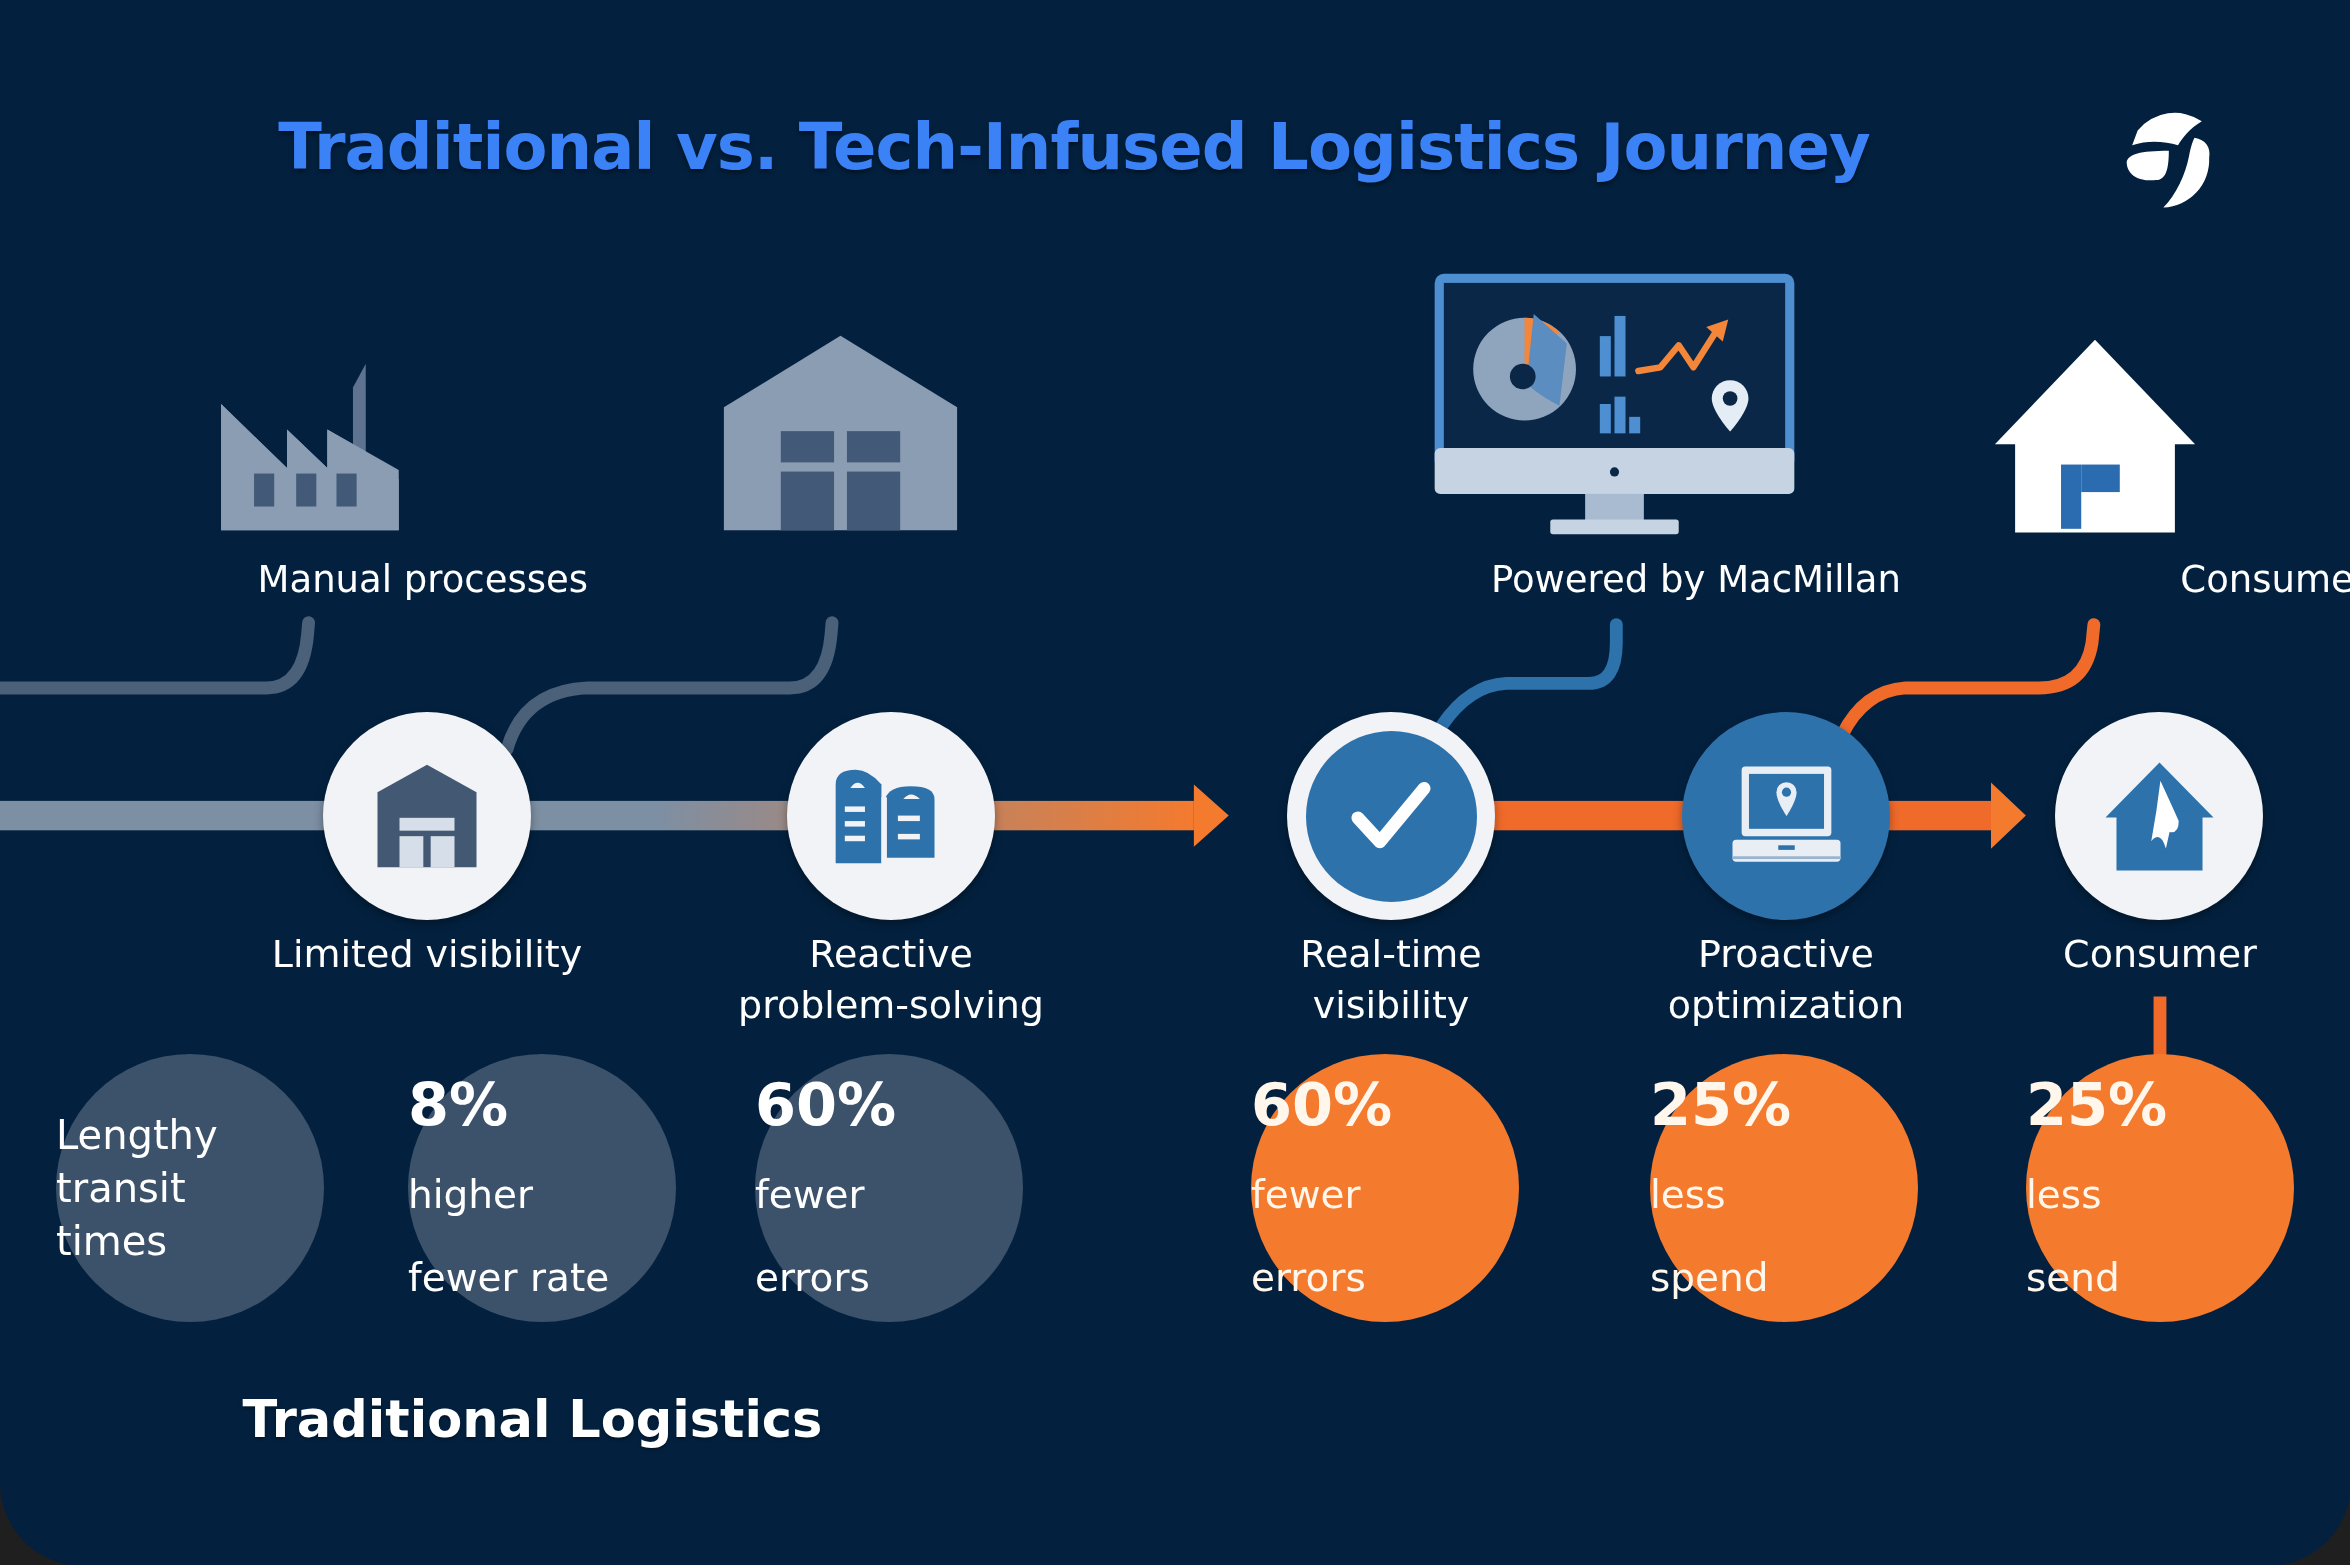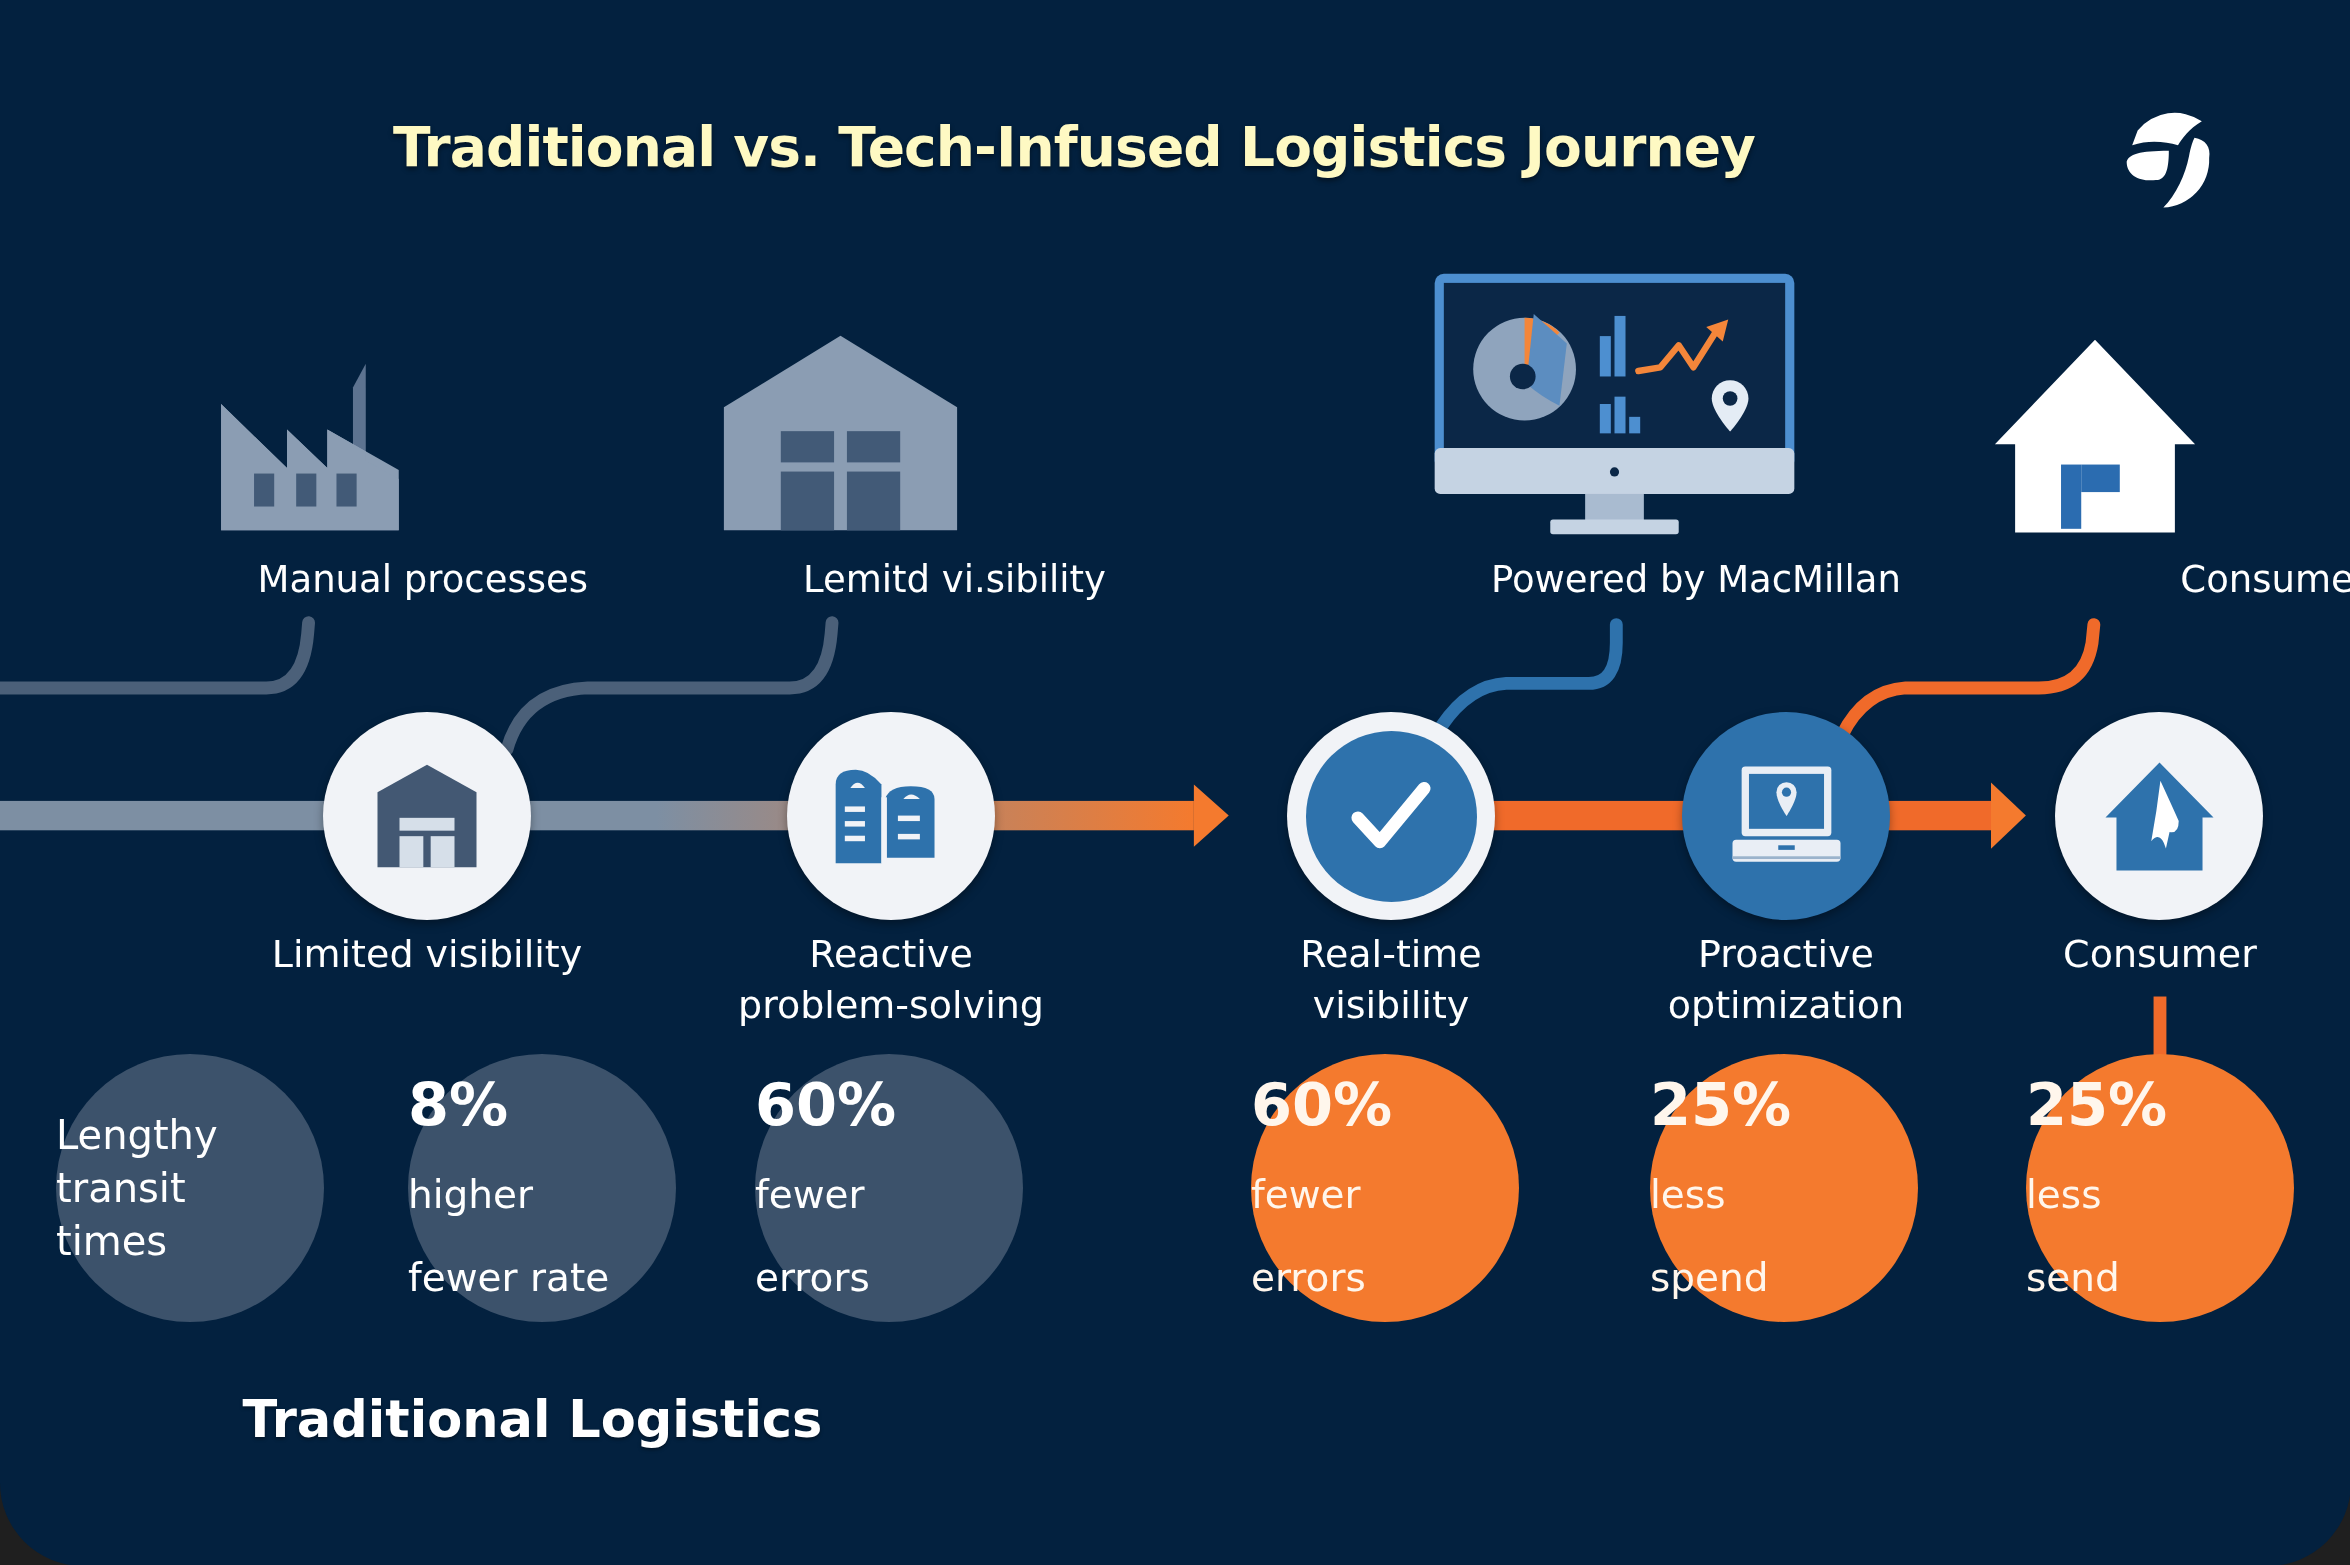--- a/index.html
+++ b/index.html
@@ -10,21 +10,21 @@
   }
   .frame {
     position: absolute; left: 0; top: 0; width: 2351px; height: 1566px;
     background: #03213f;
     border-radius: 0 0 83px 83px;
     overflow: hidden;
   }
   .abs { position: absolute; }
   .title {
     position: absolute; left: 110px; top: 92px; width: 1928px; height: 110px;
-    color: #fef9c3; font-size: 55px; font-weight: bold; text-align: center;
+    color: #3b82f6; font-size: 64px; font-weight: bold; text-align: center;
     line-height: 110px; letter-spacing: -0.9px;
     text-shadow: 0 2.8px 5.5px rgba(0,0,0,0.45);
   }
   .top-label {
     position: absolute; color: #ffffff; font-size: 37px; text-align: right;
     white-space: nowrap; line-height: 46px; width: 551px;
   }
   .mid-label {
     position: absolute; color: #ffffff; font-size: 38px; text-align: center;
     line-height: 51px; width: 478px;
@@ -138,21 +138,20 @@
     <circle cx="326" cy="142" r="8" fill="#0b2747"></circle>
   </svg>
 
   <svg class="abs" style="left:1991px;top:336px" width="208" height="202" viewBox="0 0 226 220">
     <polygon points="113,4 222,118 200,118 200,214 26,214 26,118 4,118" fill="#ffffff"></polygon>
     <rect x="76" y="140" width="22" height="70" fill="#2b6cb0"></rect>
     <rect x="98" y="140" width="42" height="30" fill="#2b6cb0"></rect>
   </svg>
 
   <div class="top-label" style="left:37px;top:557px">Manual processes</div>
-  <div class="top-label" style="left:555px;top:557px">Lemitd vi.sibility</div>
   <div class="top-label" style="left:1350px;top:557px">Powered by MacMillan</div>
   <div class="top-label" style="left:1818px;top:557px">Consumer</div>
 
   <div class="node white" style="left:323px;top:712px">
     <svg width="110" height="110" viewBox="0 0 120 120">
       <polygon points="60,4 114,34 114,116 6,116 6,34" fill="#435873"></polygon>
       <rect x="30" y="62" width="60" height="14" fill="#d6dfe9"></rect>
       <rect x="30" y="82" width="26" height="34" fill="#d6dfe9"></rect>
       <rect x="64" y="82" width="26" height="34" fill="#d6dfe9"></rect>
     </svg>

